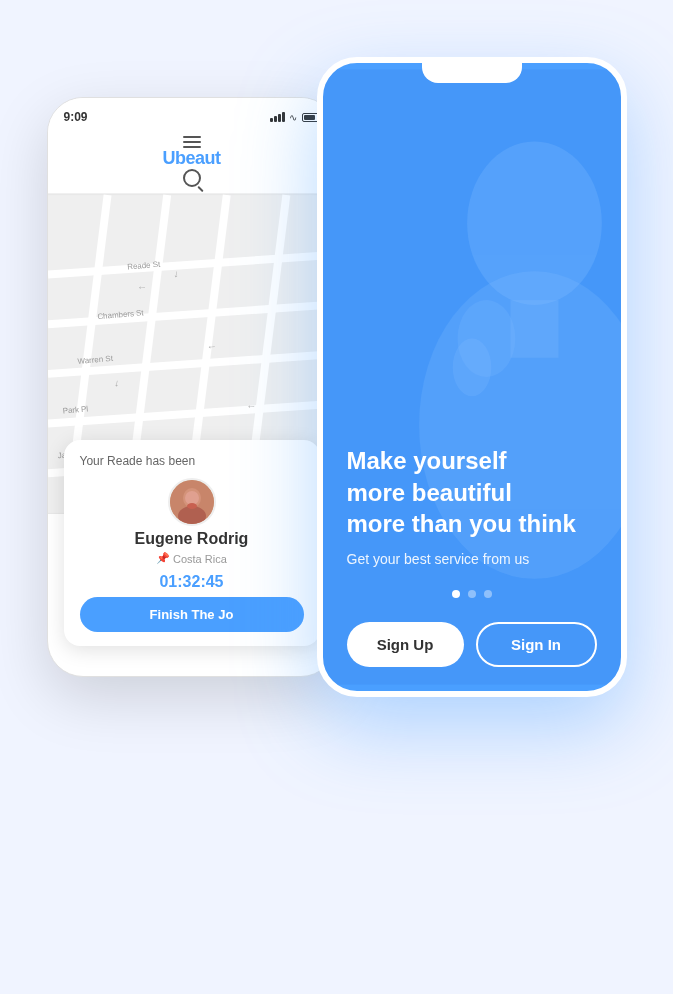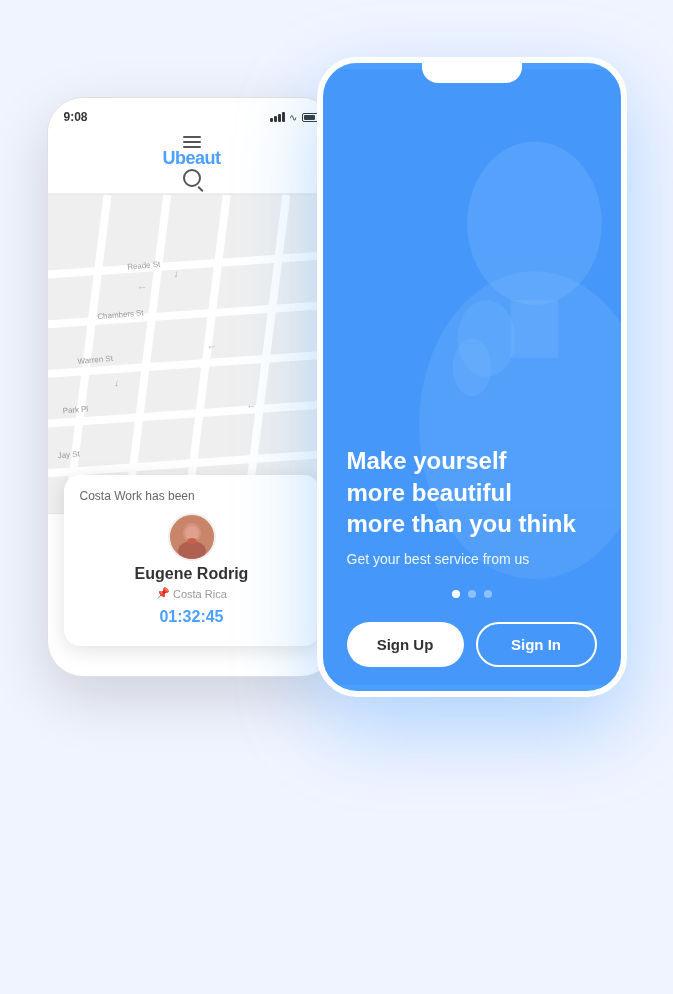--- a/index.html
+++ b/index.html
@@ -371,21 +371,21 @@
     }
   </style>
 </head>
 <body>
 
 <div class="phones-container">
 
   <div class="phone-back">
 
     <div class="phone-back-notch-area">
-      <span class="status-time">9:08</span>
+      <span class="status-time">9:09</span>
       <div class="status-icons">
         <div class="signal-bar">
           <span style="height:4px"></span>
           <span style="height:6px"></span>
           <span style="height:8px"></span>
           <span style="height:10px"></span>
         </div>
         <span class="wifi-icon">∿</span>
         <div class="battery-icon">
           <div class="battery-fill"></div>
@@ -431,39 +431,40 @@
         <text x="200" y="215" font-size="10" fill="#aaa" transform="rotate(-5,200,215)">←</text>
         <text x="70" y="195" font-size="10" fill="#aaa" transform="rotate(-80,70,195)">←</text>
         <text x="130" y="85" font-size="10" fill="#aaa" transform="rotate(-80,130,85)">←</text>
 
         <text x="30" y="300" font-size="8" fill="#999" transform="rotate(-5,30,300)">Park Row</text>
         <text x="190" y="295" font-size="8" fill="#999" transform="rotate(-80,190,295)">Spr</text>
       </svg>
     </div>
 
     <div class="work-card">
-      <div class="work-card-title">Costa Work has been</div>
+      <div class="work-card-title">Your Reade has been</div>
       <div class="work-card-profile">
         <div class="avatar-circle">
 
           <svg width="44" height="44" viewBox="0 0 44 44">
             <circle cx="22" cy="22" r="22" fill="#c8856a"></circle>
             <ellipse cx="22" cy="18" rx="9" ry="10" fill="#d4937a"></ellipse>
             <ellipse cx="22" cy="36" rx="14" ry="10" fill="#b06050"></ellipse>
             <circle cx="22" cy="18" r="7" fill="#e0a090"></circle>
             <ellipse cx="22" cy="26" rx="5" ry="3" fill="#c86050"></ellipse>
           </svg>
         </div>
         <span class="user-name">Eugene Rodrig</span>
         <span class="user-location">
           <span>📌</span>
           <span>Costa Rica</span>
         </span>
       </div>
       <div class="timer">01:32:45</div>
+      <button class="finish-btn">Finish The Jo</button>
     </div>
   </div>
 
   <div class="phone-front">
     <div class="phone-front-notch"></div>
 
     <div class="person-bg">
       <svg class="person-svg" viewBox="0 0 310 640" xmlns="http://www.w3.org/2000/svg">
         <rect width="310" height="640" fill="rgba(30,90,200,0.3)"></rect>
 

